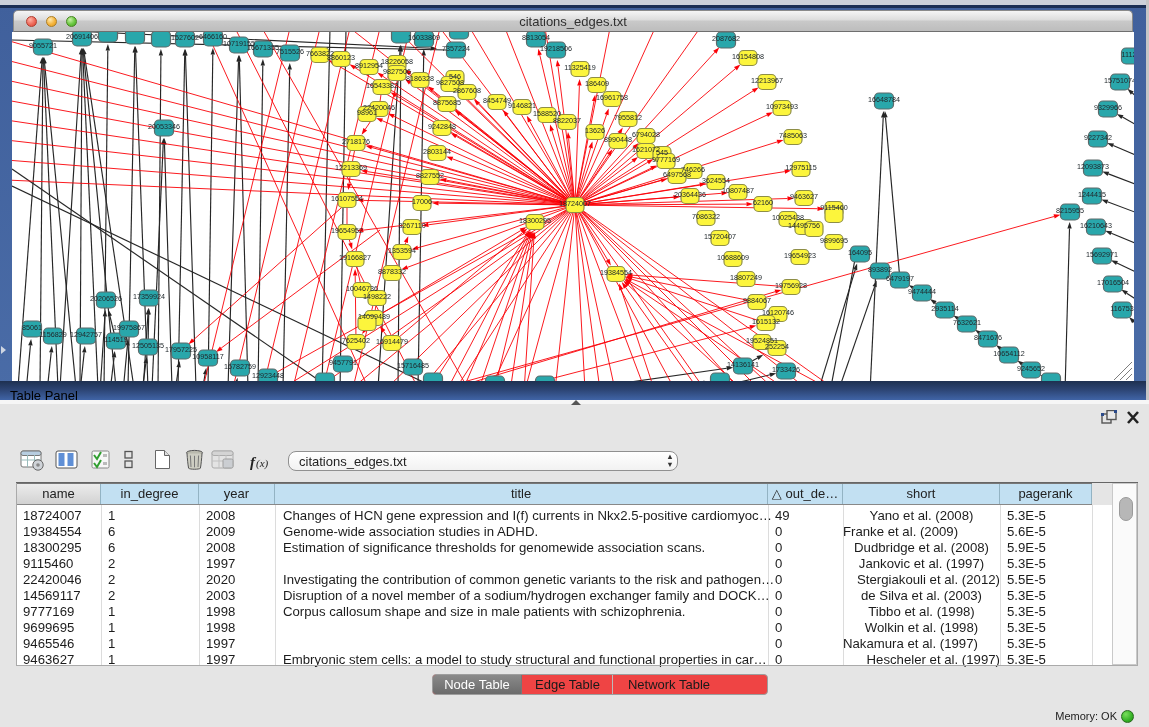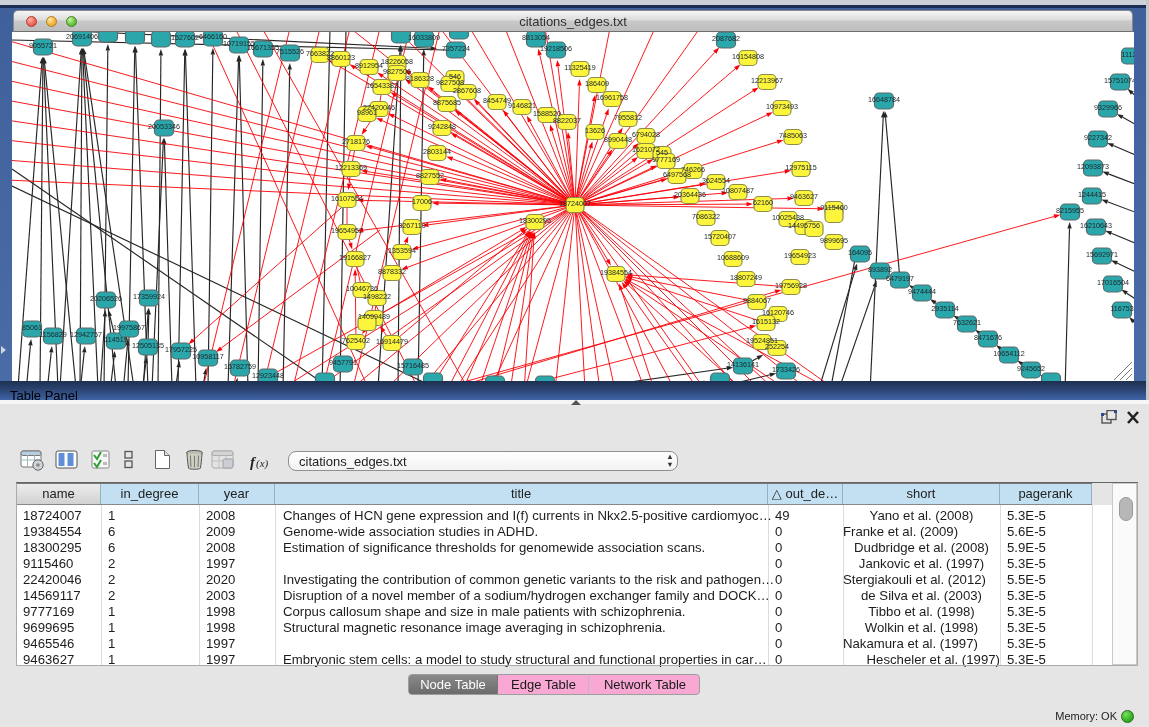--- a/index.html
+++ b/index.html
@@ -35,21 +35,21 @@
 .vline{position:absolute;top:0;width:1px;height:160px;background:#dcdcdc}
 .row{position:absolute;left:0;height:16px;width:1095px;font-size:13.2px;color:#1c1c1c}
 .row span{position:absolute;top:0;line-height:16px;white-space:nowrap}
 #sbar{position:absolute;left:1112px;top:483px;width:25px;height:182px;background:#fafafa;
  border:1px solid #c9c9c9}
 #sthumb{position:absolute;left:1119px;top:497px;width:14px;height:24px;background:#b7b7b7;
  border-radius:7px;border:1px solid #9a9a9a}
 #tblleft{position:absolute;left:16px;top:483px;width:1px;height:182px;background:#aaa}
 #tblbot{position:absolute;left:16px;top:665px;width:1122px;height:1px;background:#aaa}
 #tblright{position:absolute;left:1137px;top:483px;width:1px;height:182px;background:#aaa}
-#seg{position:absolute;left:408px;top:674px;width:292px;height:21px;background:#f9a8d4;
+#seg{position:absolute;left:432px;top:674px;width:336px;height:21px;background:#ef4444;
  border:1px solid #9d9d9d;border-radius:4px}
 .segl{position:absolute;top:0;height:19px;font-size:13px;line-height:19px;text-align:center}
 #memo{position:absolute;top:710px;left:1020px;width:97px;text-align:right;font-size:11px;color:#222}
 #gdot{position:absolute;left:1121px;top:710px;width:13px;height:13px;border-radius:50%;
  background:radial-gradient(circle at 35% 30%,#7ade5c,#35b226 60%,#1f8c13);border:1px solid #26691c}
 </style></head><body>
 <div id="desk"></div>
 <div id="topstrip"></div>
 <div id="topline"></div>
 <div id="titlebar"></div>
@@ -804,21 +804,21 @@
     <span style="left:775px">0</span>
     <span style="left:843px;width:157px;text-align:center">Jankovic et al. (1997)</span>
     <span style="left:1007px">5.3E-5</span>
   </div>
 <div class="row" style="top:572px">
     <span style="left:23px">22420046</span>
     <span style="left:108px">2</span>
     <span style="left:206px">2020</span>
     <span style="left:283px">Investigating the contribution of common genetic variants to the risk and pathogen…</span>
     <span style="left:775px">0</span>
-    <span style="left:843px;width:157px;text-align:left">Stergiakouli et al. (2012)</span>
+    <span style="left:843px;width:157px;text-align:right">Stergiakouli et al. (2012)</span>
     <span style="left:1007px">5.5E-5</span>
   </div>
 <div class="row" style="top:588px">
     <span style="left:23px">14569117</span>
     <span style="left:108px">2</span>
     <span style="left:206px">2003</span>
     <span style="left:283px">Disruption of a novel member of a sodium/hydrogen exchanger family and DOCK…</span>
     <span style="left:775px">0</span>
     <span style="left:843px;width:157px;text-align:center">de Silva et al. (2003)</span>
     <span style="left:1007px">5.3E-5</span>
@@ -829,21 +829,20 @@
     <span style="left:206px">1998</span>
     <span style="left:283px">Corpus callosum shape and size in male patients with schizophrenia.</span>
     <span style="left:775px">0</span>
     <span style="left:843px;width:157px;text-align:center">Tibbo et al. (1998)</span>
     <span style="left:1007px">5.3E-5</span>
   </div>
 <div class="row" style="top:620px">
     <span style="left:23px">9699695</span>
     <span style="left:108px">1</span>
     <span style="left:206px">1998</span>
-    <span style="left:283px">Structural magnetic resonance image averaging in schizophrenia.</span>
     <span style="left:775px">0</span>
     <span style="left:843px;width:157px;text-align:center">Wolkin et al. (1998)</span>
     <span style="left:1007px">5.3E-5</span>
   </div>
 <div class="row" style="top:636px">
     <span style="left:23px">9465546</span>
     <span style="left:108px">1</span>
     <span style="left:206px">1997</span>
     <span style="left:775px">0</span>
     <span style="left:843px;width:157px;">Nakamura et al. (1997)</span>

